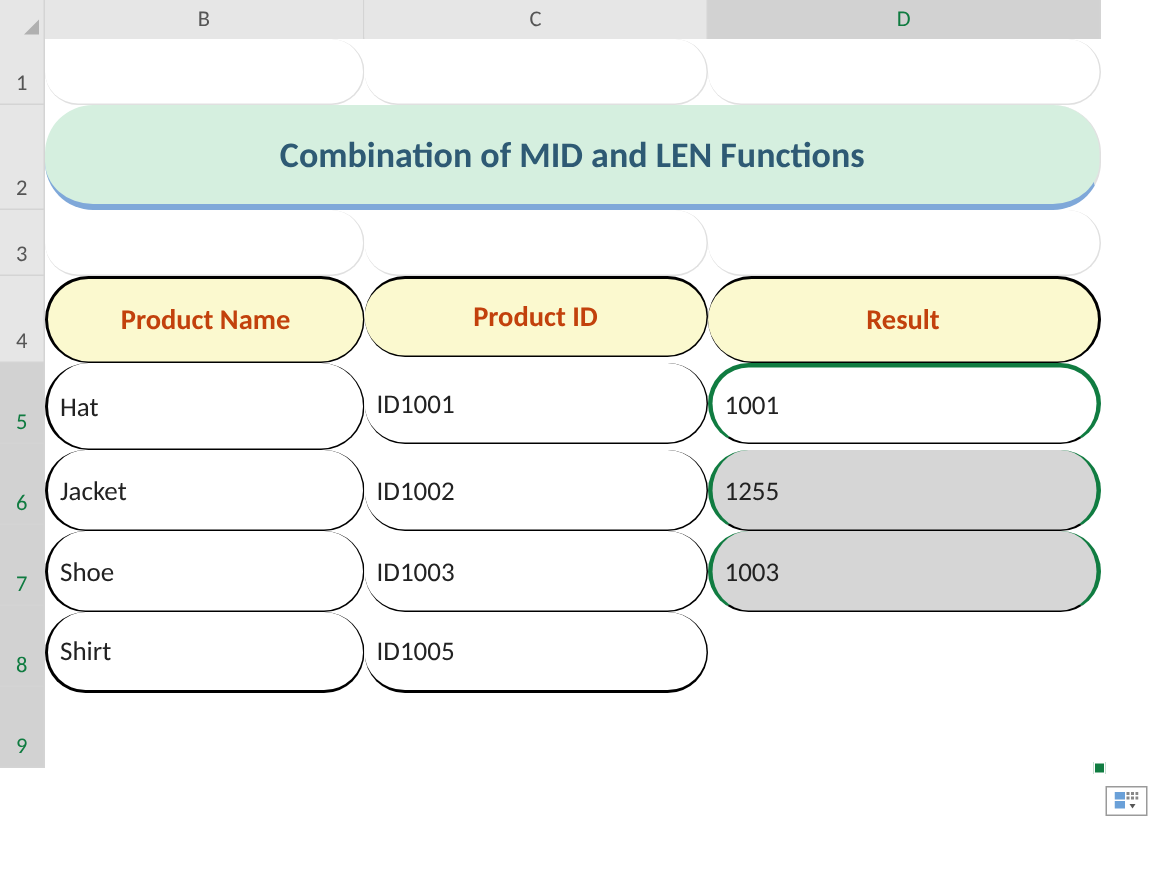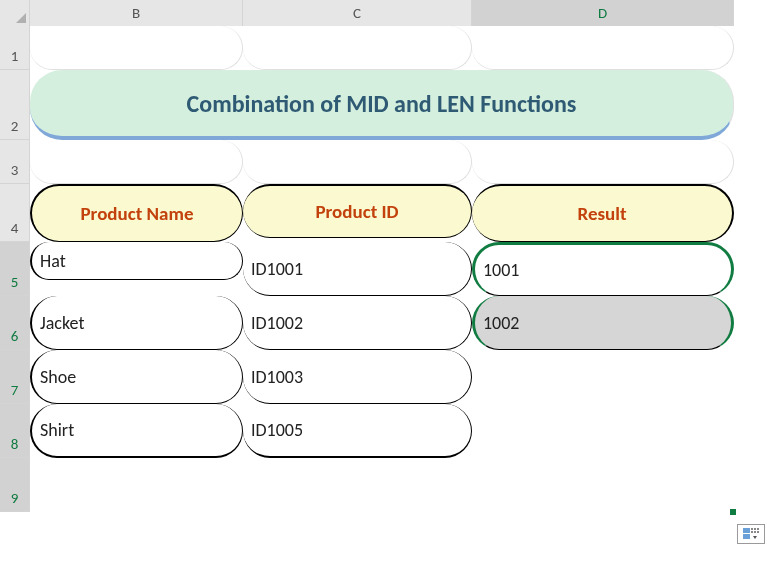--- a/index.html
+++ b/index.html
@@ -170,34 +170,35 @@
       <div class="cell" style="width:262px;height:44px"></div>
     </div>
 
     <div class="row">
       <div class="cell hdr tb-top tb-left tb-iv tb-ih" style="width:213px;height:58px">Product Name</div>
       <div class="cell hdr tb-top tb-iv tb-ih" style="width:229px;height:54px">Product ID</div>
       <div class="cell hdr tb-top tb-right tb-ih" style="width:262px;height:58px">Result</div>
     </div>
 
     <div class="row">
-      <div class="cell tb-left tb-iv tb-ih" style="width:213px;height:38px">Hat</div>
+      <div class="cell tb-left tb-iv tb-ih" style="width:213px;height:58px">Hat</div>
       <div class="cell tb-iv tb-ih" style="width:229px;height:54px">ID1001</div>
       <div class="cell sel-top sel-left sel-right tb-ih" style="width:262px;height:54px;background:#fff">1001</div>
     </div>
 
     <div class="row">
       <div class="cell tb-left tb-iv tb-ih" style="width:213px;height:54px">Jacket</div>
       <div class="cell tb-iv tb-ih" style="width:229px;height:54px">ID1002</div>
-      <div class="cell sel-left sel-right sel-fill tb-ih" style="width:262px;height:54px">1002</div>
+      <div class="cell sel-left sel-right sel-fill tb-ih" style="width:262px;height:54px">1255</div>
     </div>
 
     <div class="row">
       <div class="cell tb-left tb-iv tb-ih" style="width:213px;height:54px">Shoe</div>
       <div class="cell tb-iv tb-ih" style="width:229px;height:54px">ID1003</div>
+      <div class="cell sel-left sel-right sel-fill tb-ih" style="width:262px;height:54px">1003</div>
     </div>
 
 
     <div class="row">
       <div class="cell tb-left tb-iv tb-bot" style="width:213px;height:54px">Shirt</div>
       <div class="cell tb-iv tb-bot" style="width:229px;height:54px">ID1005</div>
     </div>
   </div>
 
   <div class="fill-handle" style="left:729px;top:508px"></div>

